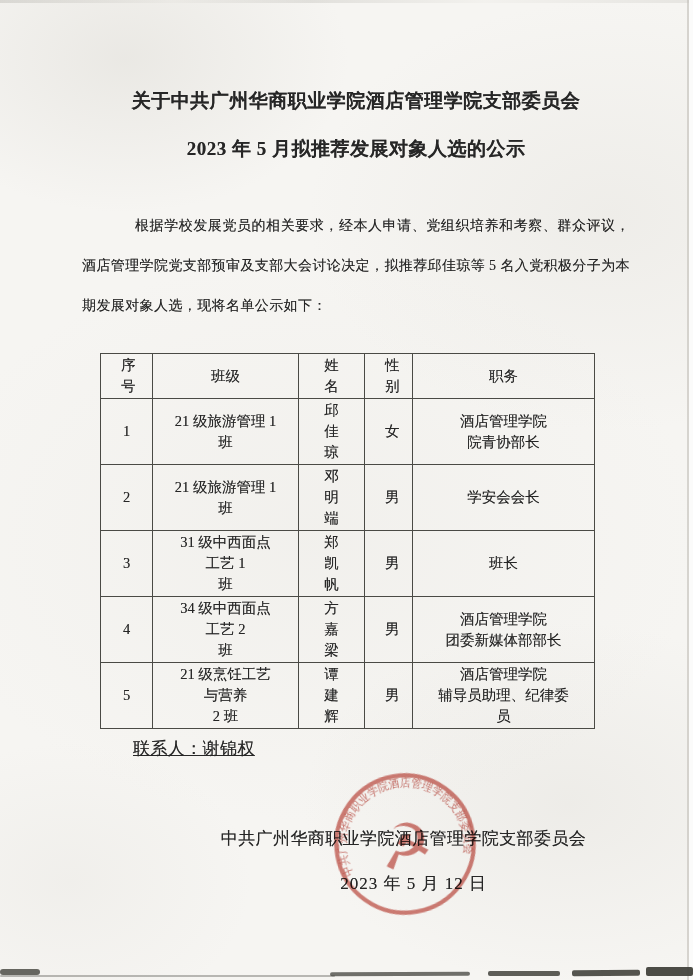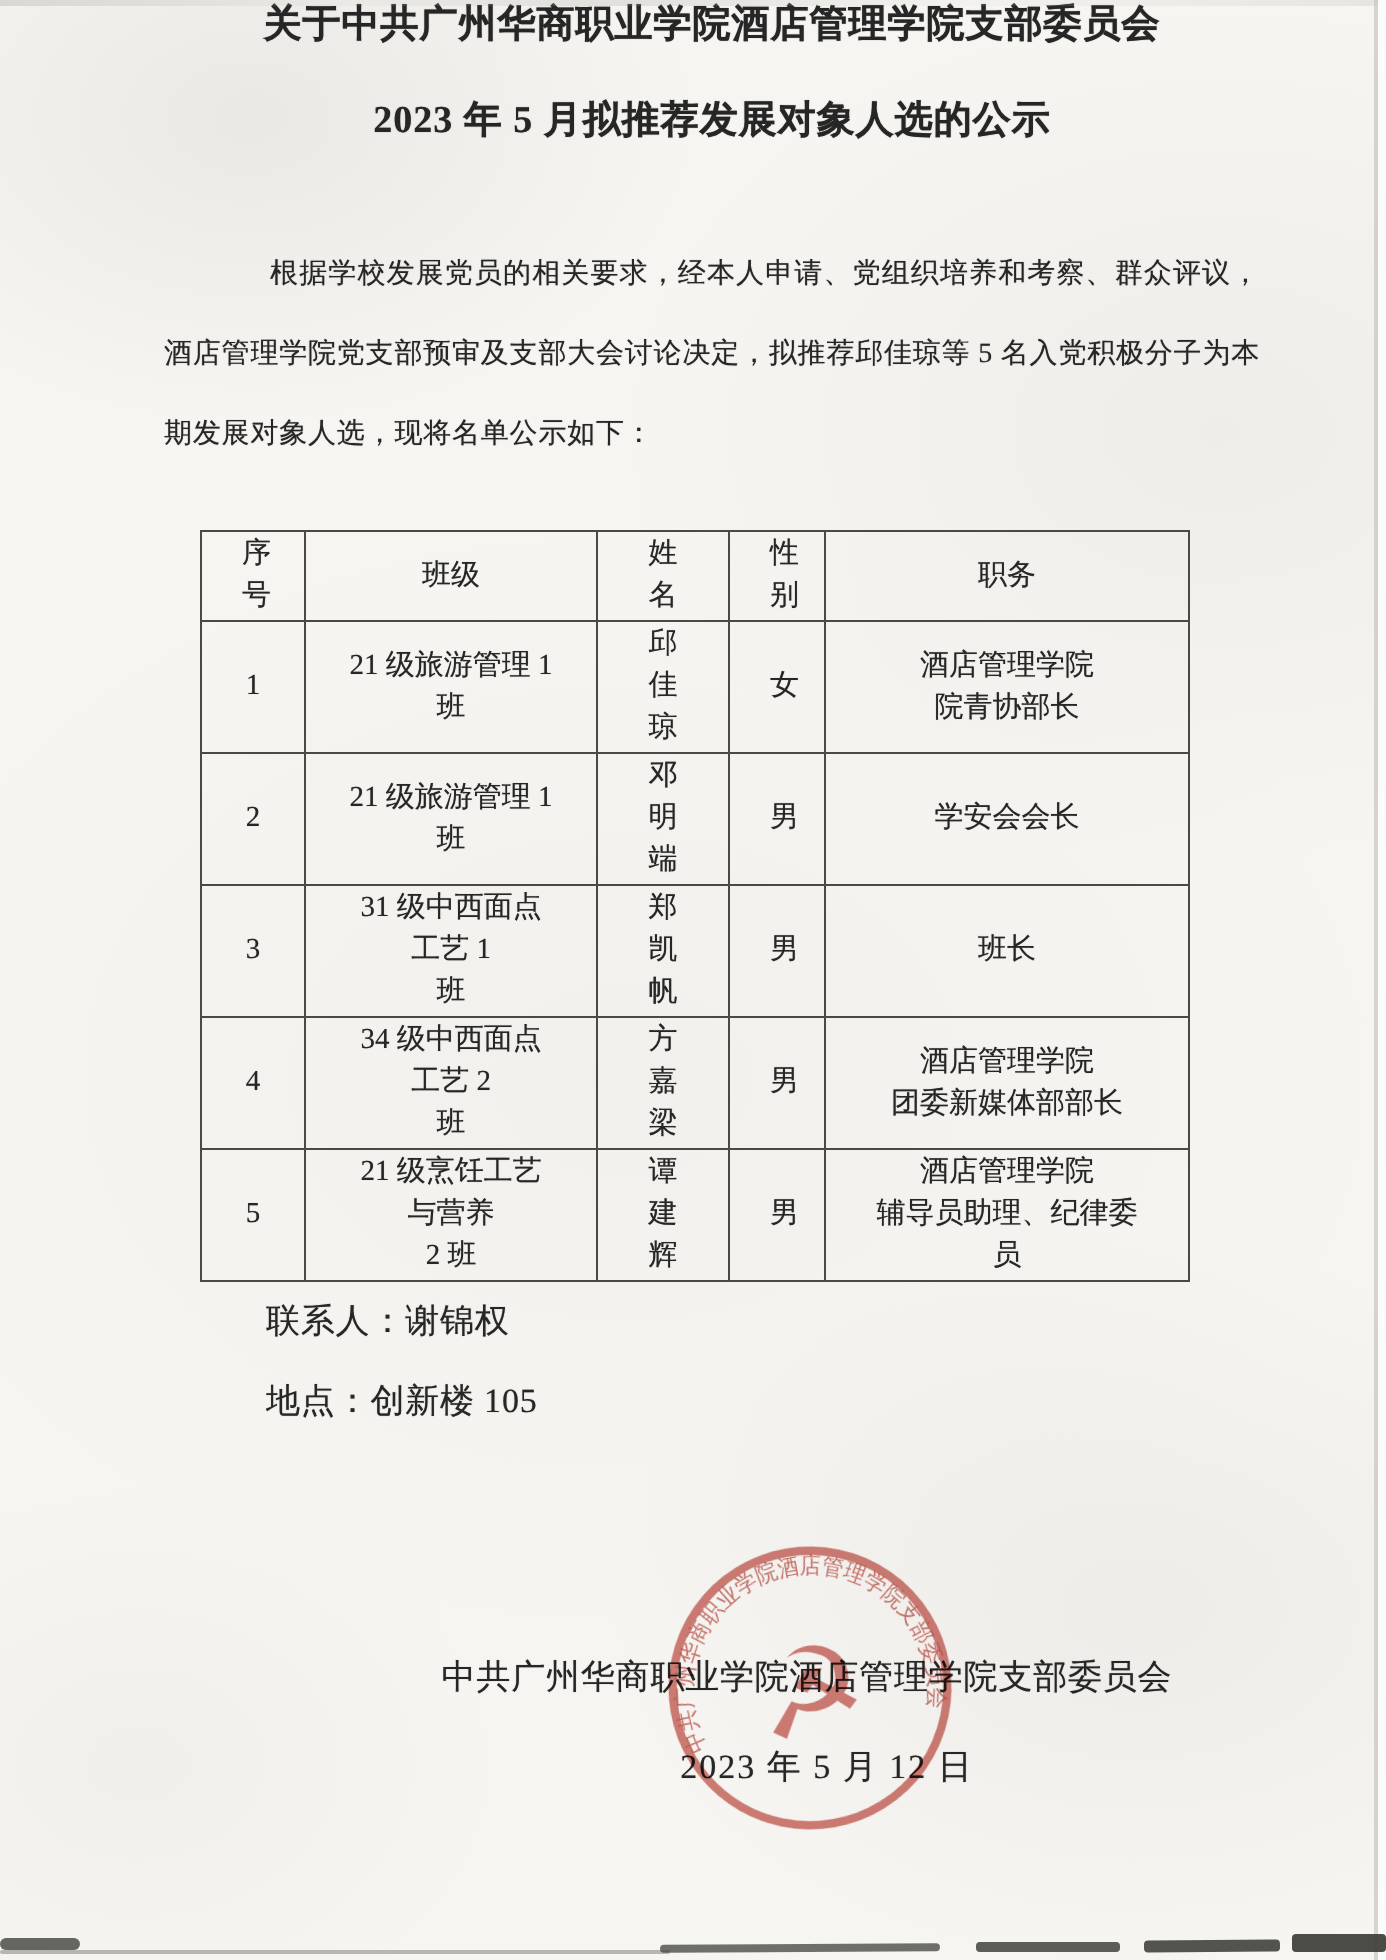--- a/index.html
+++ b/index.html
@@ -39,33 +39,33 @@
   .smudge.s4{left:646px;top:967px;width:47px;height:9px;opacity:.95;}
   .smudge.s5{left:0px;top:975px;width:335px;height:2px;opacity:.35;}
   .smudge.s6{left:0px;top:969px;width:40px;height:6px;opacity:.8;border-radius:3px;}
 
   .content{position:absolute;left:82px;top:0;width:548px;}
   .title{
     margin:0;text-align:center;font-weight:700;
     font-size:19px;line-height:26px;letter-spacing:.5px;
     text-shadow:0 0 .5px rgba(30,30,30,.6);
   }
-  .title.l1{}
+  .title.l1{margin-top:88px;}
   .title.l2{margin-top:22px;}
   .para{
     margin:0;font-size:14px;line-height:40px;
     text-align:justify;text-justify:inter-ideograph;
     text-indent:53px;letter-spacing:.4px;
     text-shadow:0 0 .5px rgba(30,30,30,.5);
   }
   .para.intro{margin-top:44px;}
   .para.notice{margin-top:44px;}
   .contact{
     margin:0 0 0 51px;font-size:17px;line-height:40px;
-    letter-spacing:.4px;text-shadow:0 0 .5px rgba(30,30,30,.5);
+    letter-spacing:.4px;text-shadow:0 0 .5px rgba(30,30,30,.5);text-decoration:underline;
   }
   table.roster{
     margin:27px 0 0 18px;border-collapse:collapse;table-layout:fixed;
     width:494px;font-size:14.5px;
   }
   table.roster col.c1{width:52px;}
   table.roster col.c2{width:146px;}
   table.roster col.c3{width:66px;}
   table.roster col.c4{width:48px;}
   table.roster col.c5{width:182px;}
@@ -160,21 +160,20 @@
           <td>谭建辉</td>
           <td>男</td>
           <td>酒店管理学院
 辅导员助理、纪律委员</td>
         </tr>
       </tbody>
     </table>
 
 
     <p class="contact">联系人：谢锦权</p>
-    <p class="contact">地点：创新楼 105</p>
   </div>
 
   <div class="sign-block">
     <p class="issuer">中共广州华商职业学院酒店管理学院支部委员会</p>
     <p class="issue-date">2023 年 5 月 12 日</p>
   </div>
 
   <svg class="stamp" viewBox="0 0 150 150">
     <circle cx="75" cy="75" r="66" fill="none" stroke="#c0493f" stroke-width="4" stroke-opacity=".8"></circle>
     <path id="ringpath" d="M 21 95 A 57 57 0 1 1 129 95" fill="none"></path>

